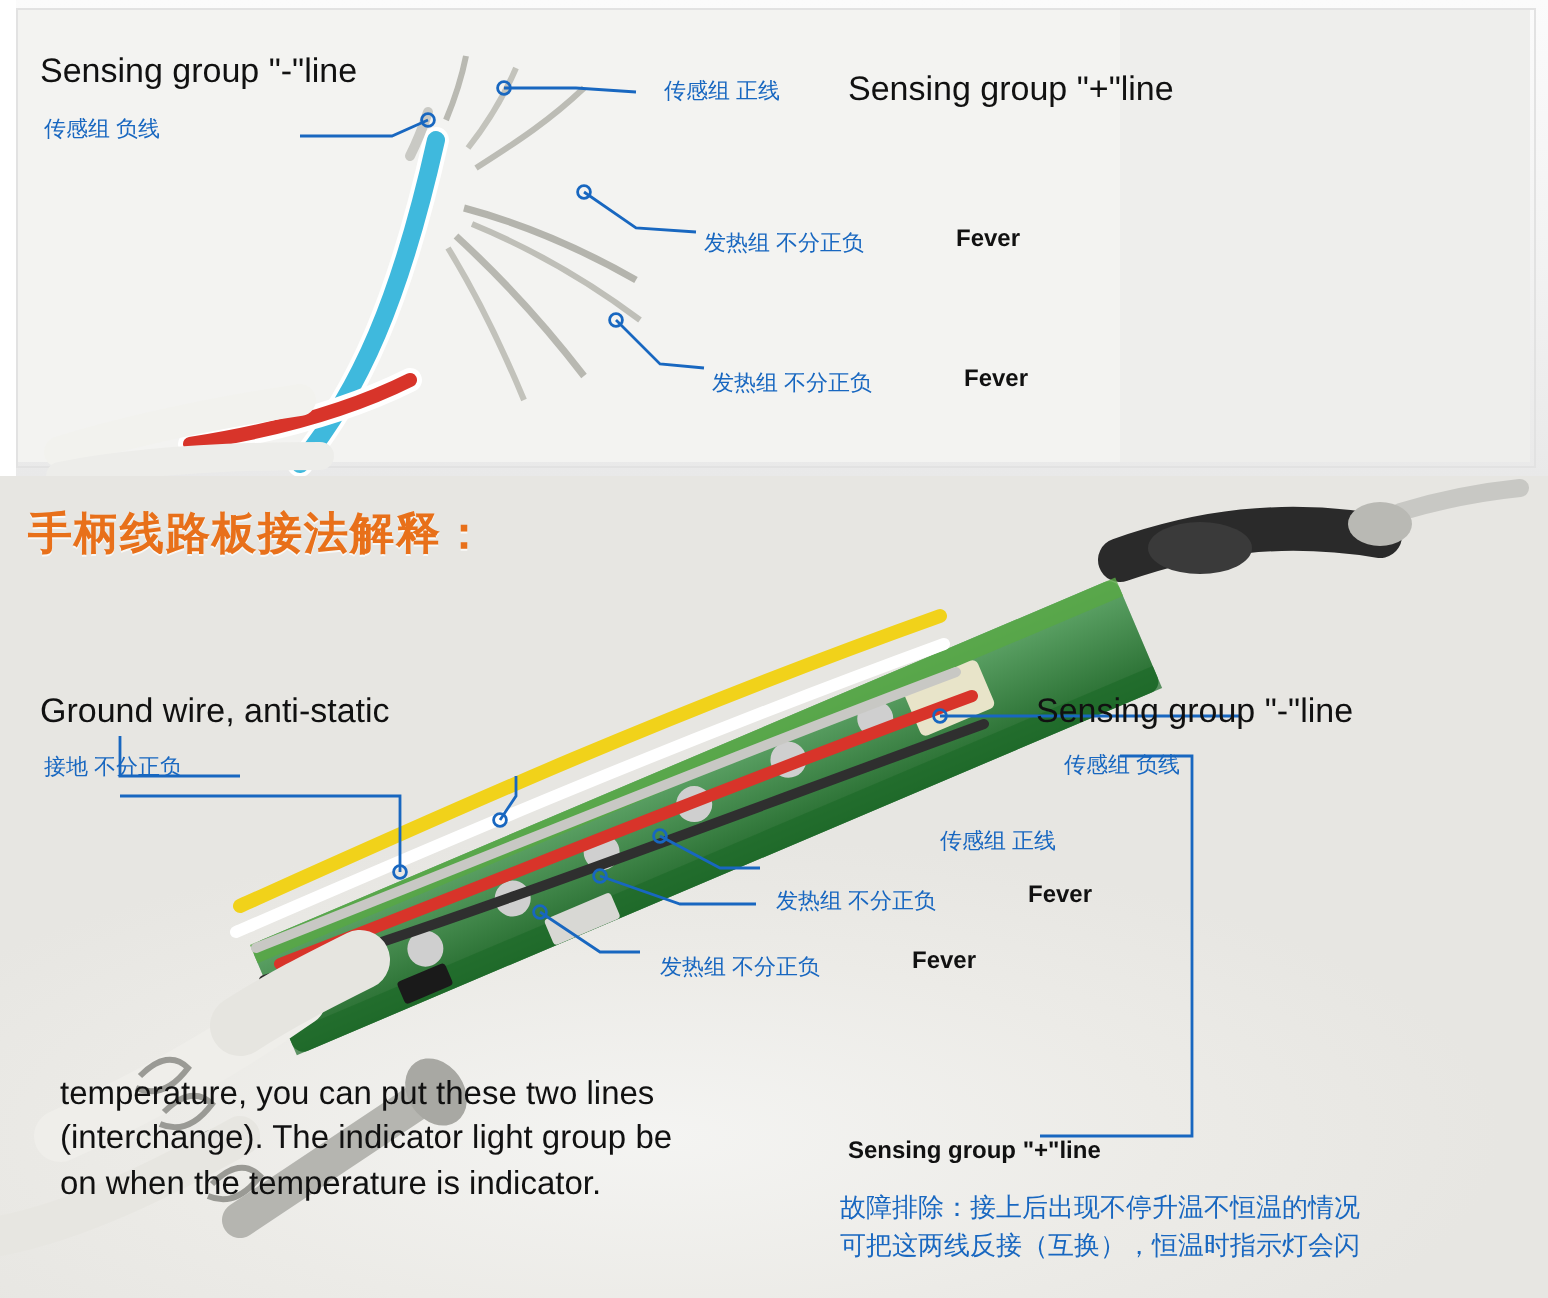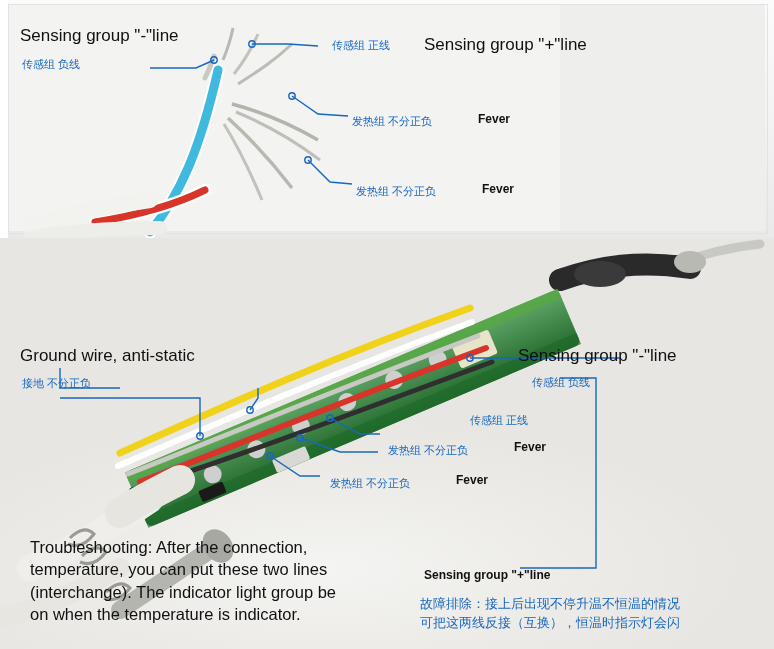--- a/index.html
+++ b/index.html
@@ -187,39 +187,39 @@
       <polyline points="330,180 360,196 380,196" fill="none" stroke="#1867c0" stroke-width="1.4"></polyline>
       <circle cx="330" cy="180" r="3.2" fill="none" stroke="#1867c0" stroke-width="1.4"></circle>
       <polyline points="300,200 340,214 378,214" fill="none" stroke="#1867c0" stroke-width="1.4"></polyline>
       <circle cx="300" cy="200" r="3.2" fill="none" stroke="#1867c0" stroke-width="1.4"></circle>
       <polyline points="270,218 300,238 320,238" fill="none" stroke="#1867c0" stroke-width="1.4"></polyline>
       <circle cx="270" cy="218" r="3.2" fill="none" stroke="#1867c0" stroke-width="1.4"></circle>
       <polyline points="250,172 258,160 258,150" fill="none" stroke="#1867c0" stroke-width="1.4"></polyline>
       <circle cx="250" cy="172" r="3.2" fill="none" stroke="#1867c0" stroke-width="1.4"></circle>
     </svg>
 
+    <div class="headline">手柄线路板接法解释：</div>
 
     <div class="lbl lbl-en" style="left:20px;top:108px;">Ground wire, anti-static</div>
     <div class="lbl lbl-cn" style="left:22px;top:138px;">接地 不分正负</div>
 
     <div class="lbl lbl-en" style="left:518px;top:108px;">Sensing group  "-"line</div>
     <div class="lbl lbl-cn" style="left:532px;top:137px;">传感组 负线</div>
 
     <div class="lbl lbl-cn" style="left:470px;top:175px;">传感组 正线</div>
 
     <div class="lbl lbl-cn" style="left:388px;top:205px;">发热组 不分正负</div>
     <div class="lbl lbl-en-b" style="left:514px;top:202px;">Fever</div>
 
     <div class="lbl lbl-cn" style="left:330px;top:238px;">发热组 不分正负</div>
     <div class="lbl lbl-en-b" style="left:456px;top:235px;">Fever</div>
 
     <div class="lbl lbl-en-b" style="left:424px;top:330px;">Sensing group "+"line</div>
 
     <div class="para" style="left:30px;top:298px;width:392px;">
-      <div>Troubleshooting: After the connection,</div>
       <div>temperature, you can put these two lines</div>
       <div>(interchange). The indicator light group be</div>
       <div>on when the temperature is indicator.</div>
     </div>
 
     <div class="para-cn" style="left:420px;top:358px;width:350px;">
       <div>故障排除：接上后出现不停升温不恒温的情况</div>
       <div>可把这两线反接（互换），恒温时指示灯会闪</div>
     </div>
   </div>

